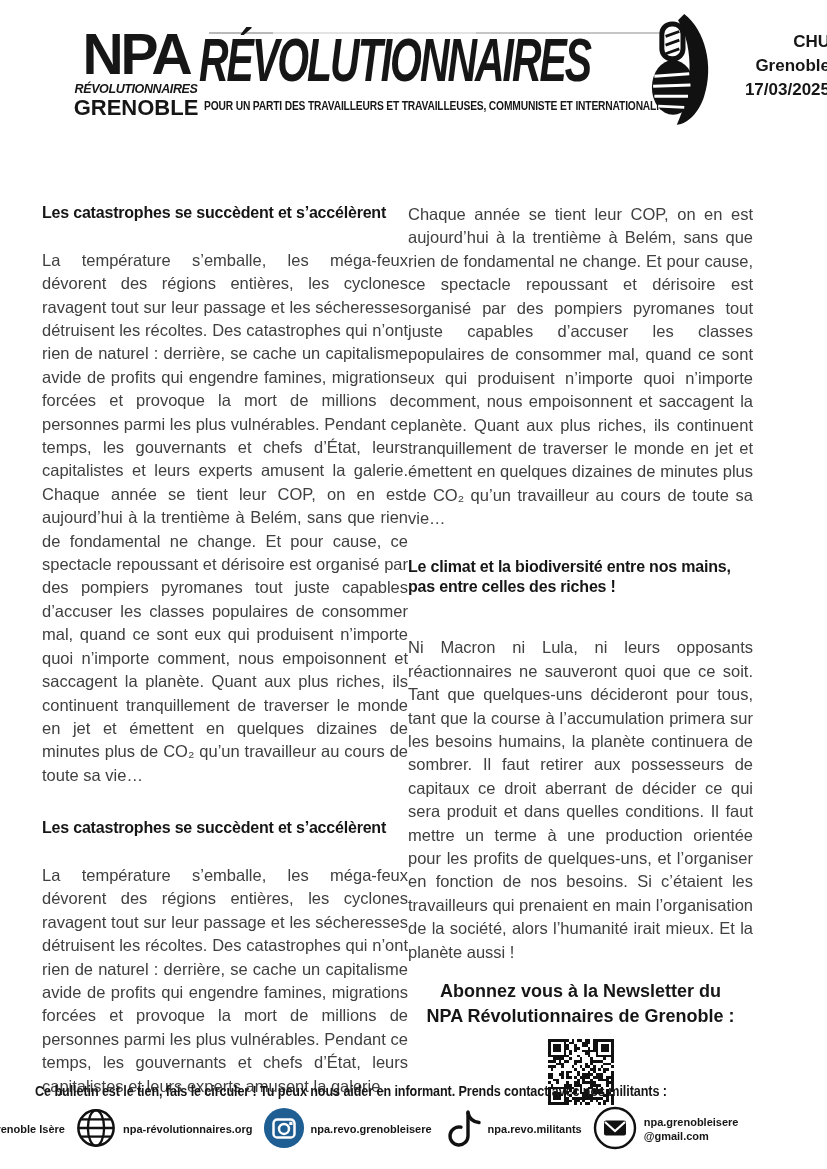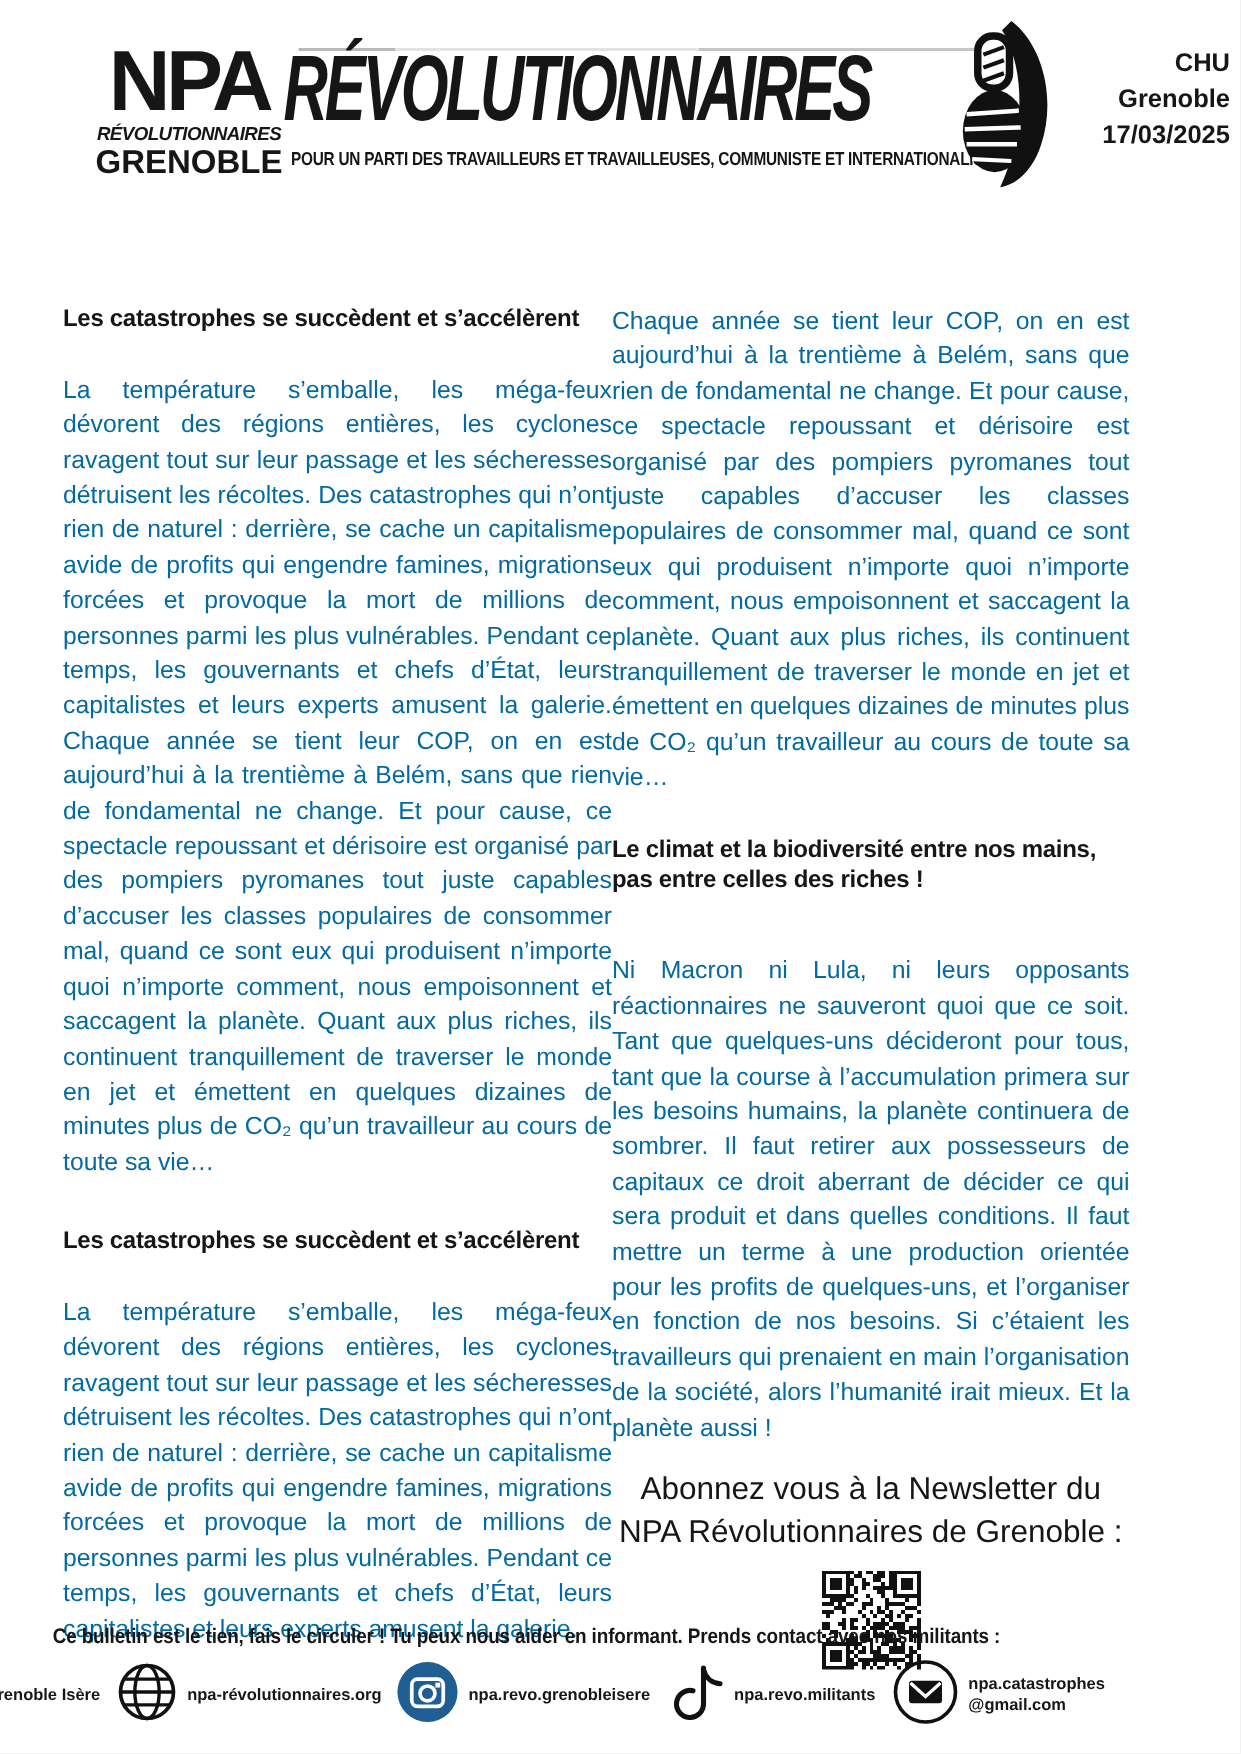--- a/index.html
+++ b/index.html
@@ -3,21 +3,21 @@
 <meta charset="utf-8">
 <style>
   * { margin:0; padding:0; box-sizing:border-box; }
   html,body { background:#e8e8e8; }
   .page {
     width:827px; height:1169px; margin:0 auto; background:#ffffff;
     position:relative; overflow:hidden; color:#161616;
     font-family:"Liberation Sans", sans-serif;
   }
   
-  .header { position:absolute; left:6px; top:0; width:759px; height:118px; }
+  .header { position:absolute; left:16px; top:0; width:759px; height:118px; }
   .npa-logo { position:absolute; left:52px; top:28px; width:136px; text-align:center; }
   .npa-logo .l1 { font-size:57px; font-weight:800; letter-spacing:-3px; line-height:0.92; }
   .npa-logo .l2 { font-size:12.5px; font-weight:bold; font-style:italic; letter-spacing:-0.4px; margin-top:2px; white-space:nowrap; }
   .npa-logo .l3 { font-size:22px; font-weight:800; letter-spacing:0px; line-height:1.05; }
   .mast-rule { position:absolute; left:193px; top:32px; width:460px; height:2px;
     background:linear-gradient(90deg,#b9b9b9 0 14%,#e3e3e3 14% 58%,#c6c6c6 58% 100%); }
   .mast-title { position:absolute; left:183px; top:26px; font-size:62px; font-weight:800;
     font-style:italic; letter-spacing:-3px; white-space:nowrap;
     transform:scaleX(0.66); transform-origin:left top; line-height:1.1; }
   .mast-sub { position:absolute; left:188px; top:99px; font-size:12.5px; font-weight:bold;
@@ -28,23 +28,23 @@
   
   .main-title { position:absolute; left:0; top:118px; width:827px; text-align:center; }
   .main-title .line { font-size:36px; font-weight:800; letter-spacing:-0.5px; line-height:1.05;
     transform:scaleX(0.82); transform-origin:center; white-space:nowrap; }
   
   .columns { position:absolute; left:42px; top:203px; width:745px; display:flex; }
   .col-left  { width:366px; }
   .col-right { width:345px; }
   h2.sec { font-size:16px; font-weight:bold; letter-spacing:-0.2px; line-height:1.3; margin:0 0 25px 0; }
   h2.sec.mt { margin-top:31px; }
-  p.body { font-size:16.5px; line-height:23.4px; text-align:justify; color:#0369a1; }
+  p.body { font-size:16.5px; line-height:23.4px; text-align:justify; color:#404040; }
   .col-right h2.sec { margin-top:26px; margin-bottom:38px; }
-  .newsletter { margin-top:15px; text-align:center; font-weight:normal; font-size:21px; line-height:1.38; }
+  .newsletter { margin-top:15px; text-align:center; font-weight:bold; font-size:18px; line-height:1.38; }
   .qr-wrap { margin-top:10px; text-align:center; }
   
   .footer { position:absolute; left:0; top:1082px; width:682px; text-align:center; }
   .footer .callout { display:inline-block; font-size:14px; font-weight:bold; letter-spacing:-0.1px;
     white-space:nowrap; transform:scaleX(0.9); transform-origin:center; }
   .contacts { margin-top:5px; display:flex; justify-content:center; align-items:center; gap:10px; }
   .contact { display:flex; align-items:center; gap:6px; }
   .contact .label { font-size:11px; font-weight:bold; white-space:nowrap; line-height:1.25; text-align:left; }
   .fb-glyph { font-size:40px; font-weight:800; line-height:0.9; color:#111; font-family:"Liberation Serif", serif; }
 </style>
@@ -495,20 +495,20 @@
 
       <div class="contact">
         <span>
           <svg width="46" height="46" viewBox="0 0 46 46">
             <circle cx="23" cy="23" r="20" fill="none" stroke="#111" stroke-width="2.4"></circle>
             <rect x="12" y="15.5" width="22" height="15" rx="2" fill="#111"></rect>
             <polyline points="13,17 23,26 33,17" fill="none" stroke="#fff" stroke-width="2.2"></polyline>
           </svg>
         </span>
         <span class="label">
-          <span>npa.catastrophes</span><br>
+          <span>npa.grenobleisere</span><br>
           <span>@gmail.com</span>
         </span>
       </div>
 
     </div>
   </div>
 </div>
 
 </body></html>

